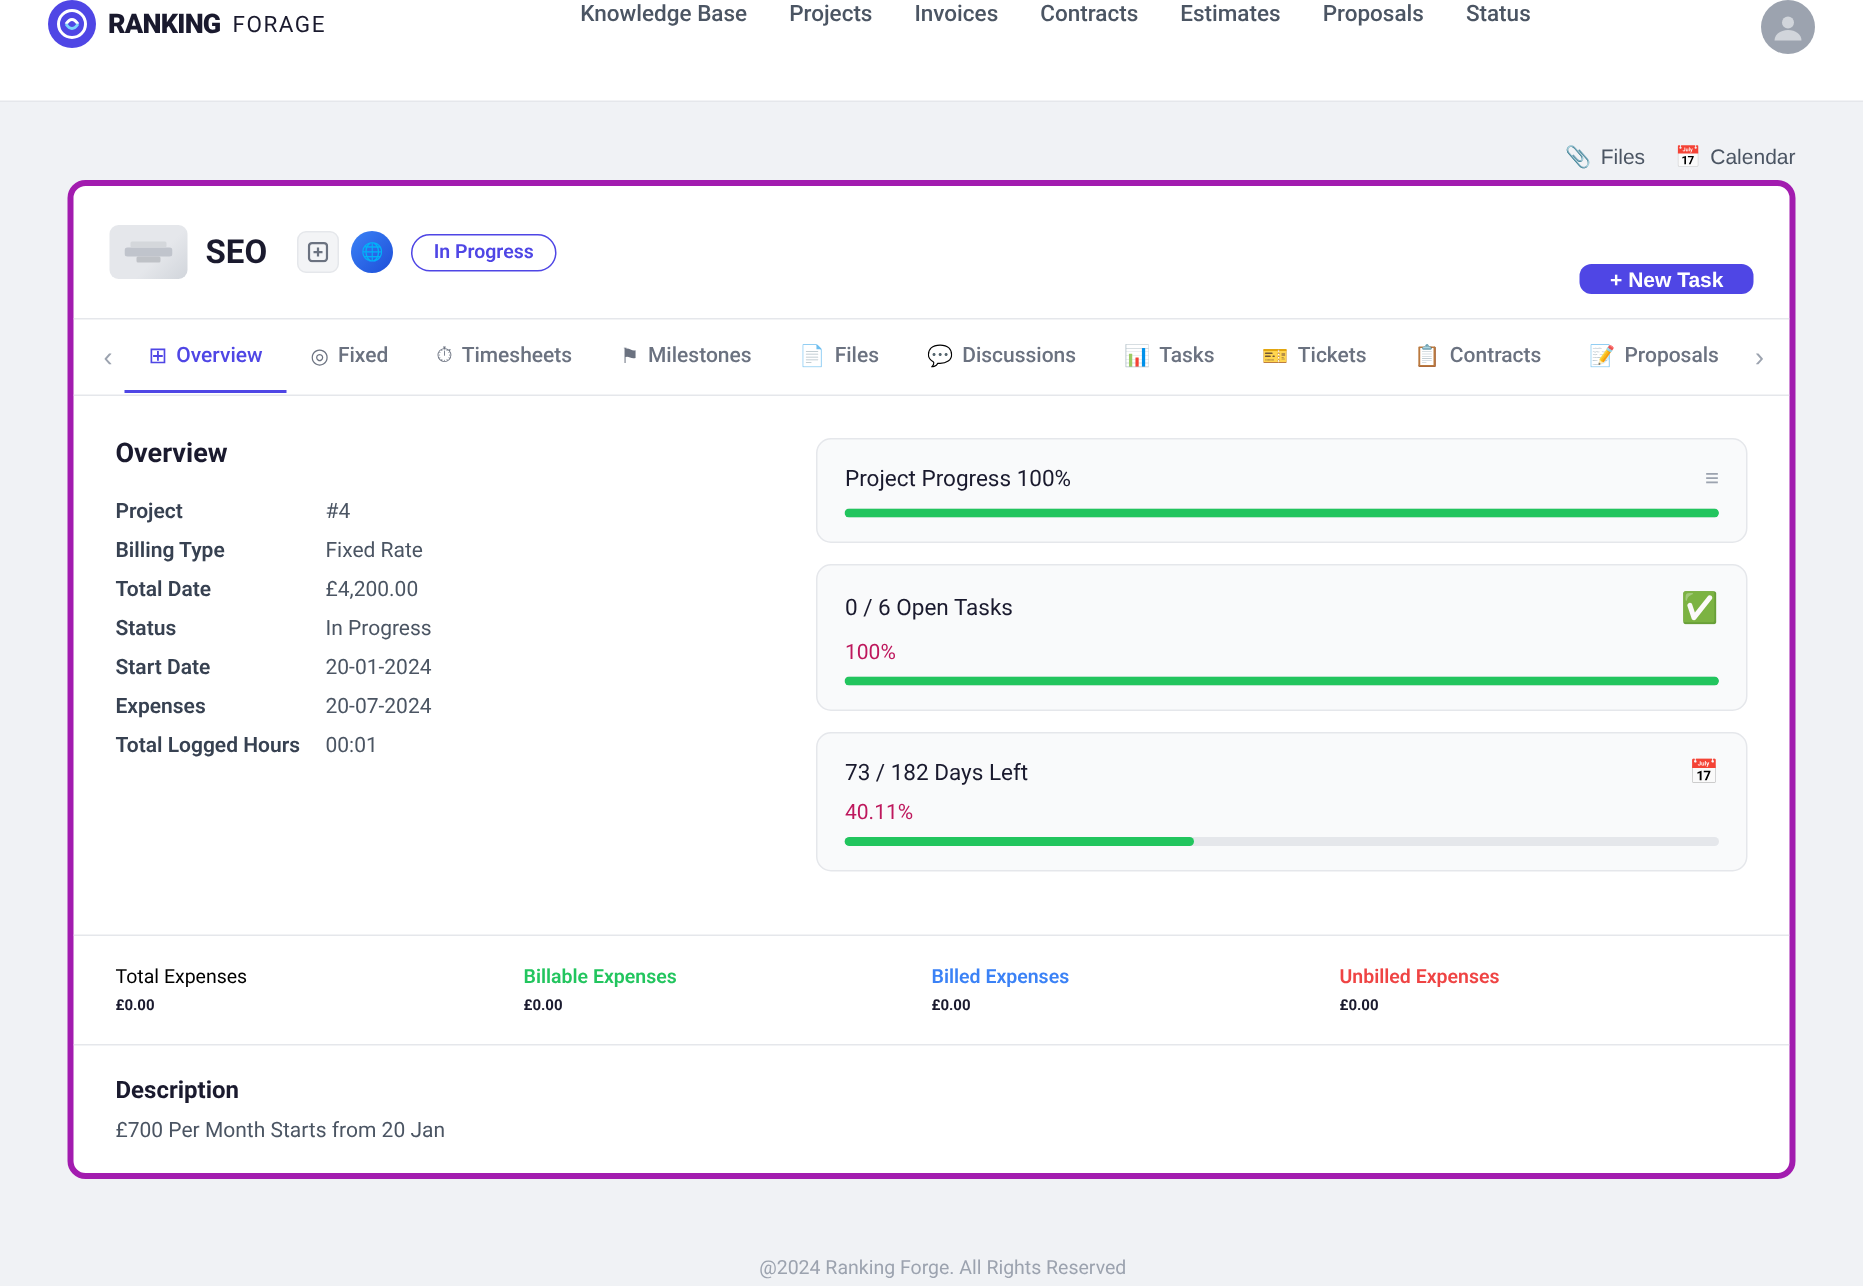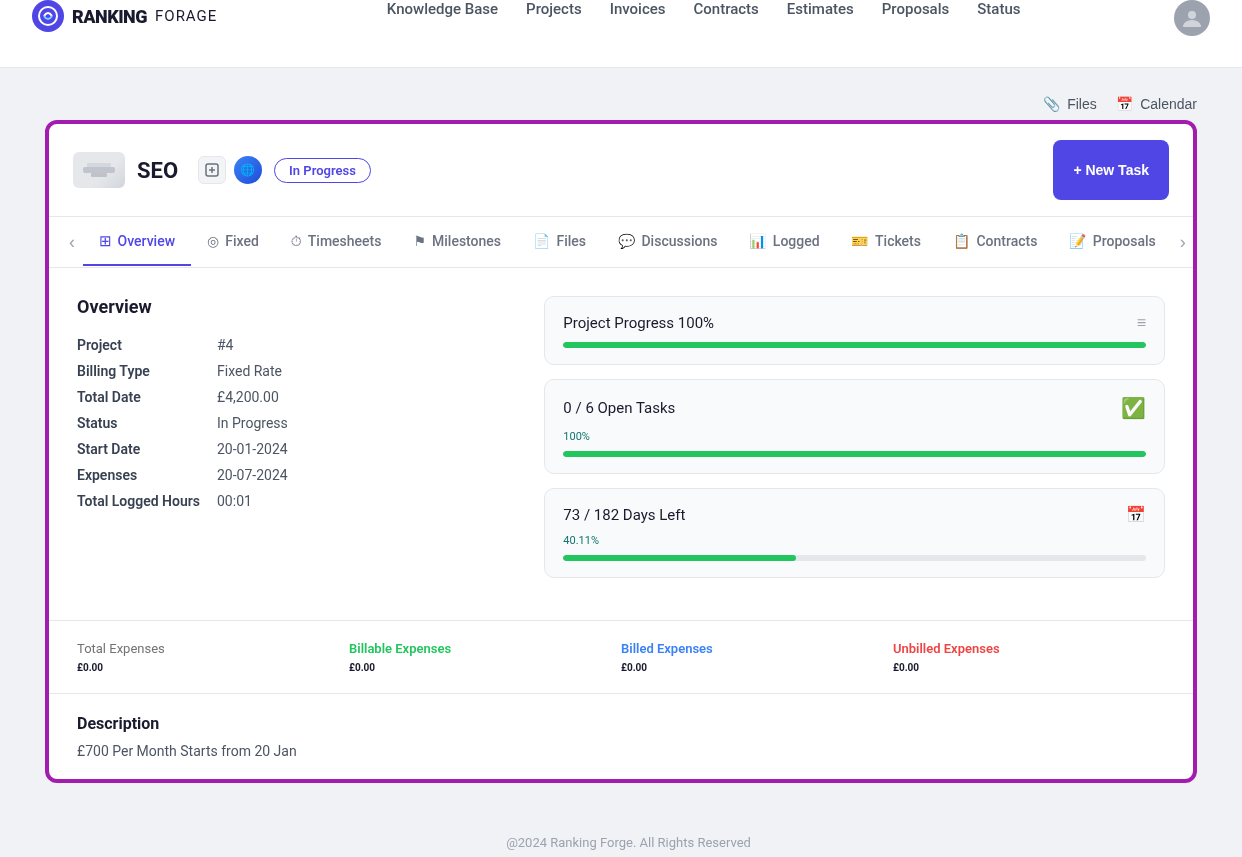--- a/index.html
+++ b/index.html
@@ -162,27 +162,28 @@
       font-size: 13px;
       font-weight: 600;
       cursor: pointer;
     }
     .new-task-btn {
       margin-left: auto;
       background: #4f46e5;
       color: #fff;
       border: none;
       border-radius: 8px;
-      padding: 22px 20px;
+      padding: 2px 20px;
       font-size: 14px;
       font-weight: 600;
       cursor: pointer;
       display: flex;
       align-items: center;
       gap: 6px;
+      margin-top: 36px;
     }
 
     
     .tabs-bar {
       display: flex;
       align-items: center;
       border-bottom: 1px solid #e5e7eb;
       padding: 0 12px;
       gap: 0;
     }
@@ -278,22 +279,22 @@
       height: 6px;
       width: 100%;
       overflow: hidden;
     }
     .progress-bar-fill {
       height: 100%;
       background: #22c55e;
       border-radius: 4px;
     }
     .progress-sub {
-      font-size: 11px;
-      color: #0f766e;
+      font-size: 14px;
+      color: #be185d;
       margin-bottom: 8px;
     }
     .progress-check-icon {
       color: #22c55e;
       font-size: 20px;
     }
 
     
     .expenses-row {
       display: grid;
@@ -302,21 +303,21 @@
       padding: 20px 28px;
       border-top: 1px solid #e5e7eb;
     }
     .expense-item {
       display: flex;
       flex-direction: column;
       gap: 6px;
     }
     .expense-label {
       font-size: 13px;
-      color: #737373;
+      color: #000000;
     }
     .expense-label.billable { color: #22c55e; font-weight: 600; }
     .expense-label.billed { color: #3b82f6; font-weight: 600; }
     .expense-label.unbilled { color: #ef4444; font-weight: 600; }
     .expense-value {
       font-size: 10px;
       font-weight: 700;
       color: #1a1a2e;
     }
 
@@ -436,21 +437,21 @@
       <div class="tab-item">
         <span>📄</span>
         <span>Files</span>
       </div>
       <div class="tab-item">
         <span>💬</span>
         <span>Discussions</span>
       </div>
       <div class="tab-item">
         <span>📊</span>
-        <span>Logged</span>
+        <span>Tasks</span>
       </div>
       <div class="tab-item">
         <span>🎫</span>
         <span>Tickets</span>
       </div>
       <div class="tab-item">
         <span>📋</span>
         <span>Contracts</span>
       </div>
       <div class="tab-item">

